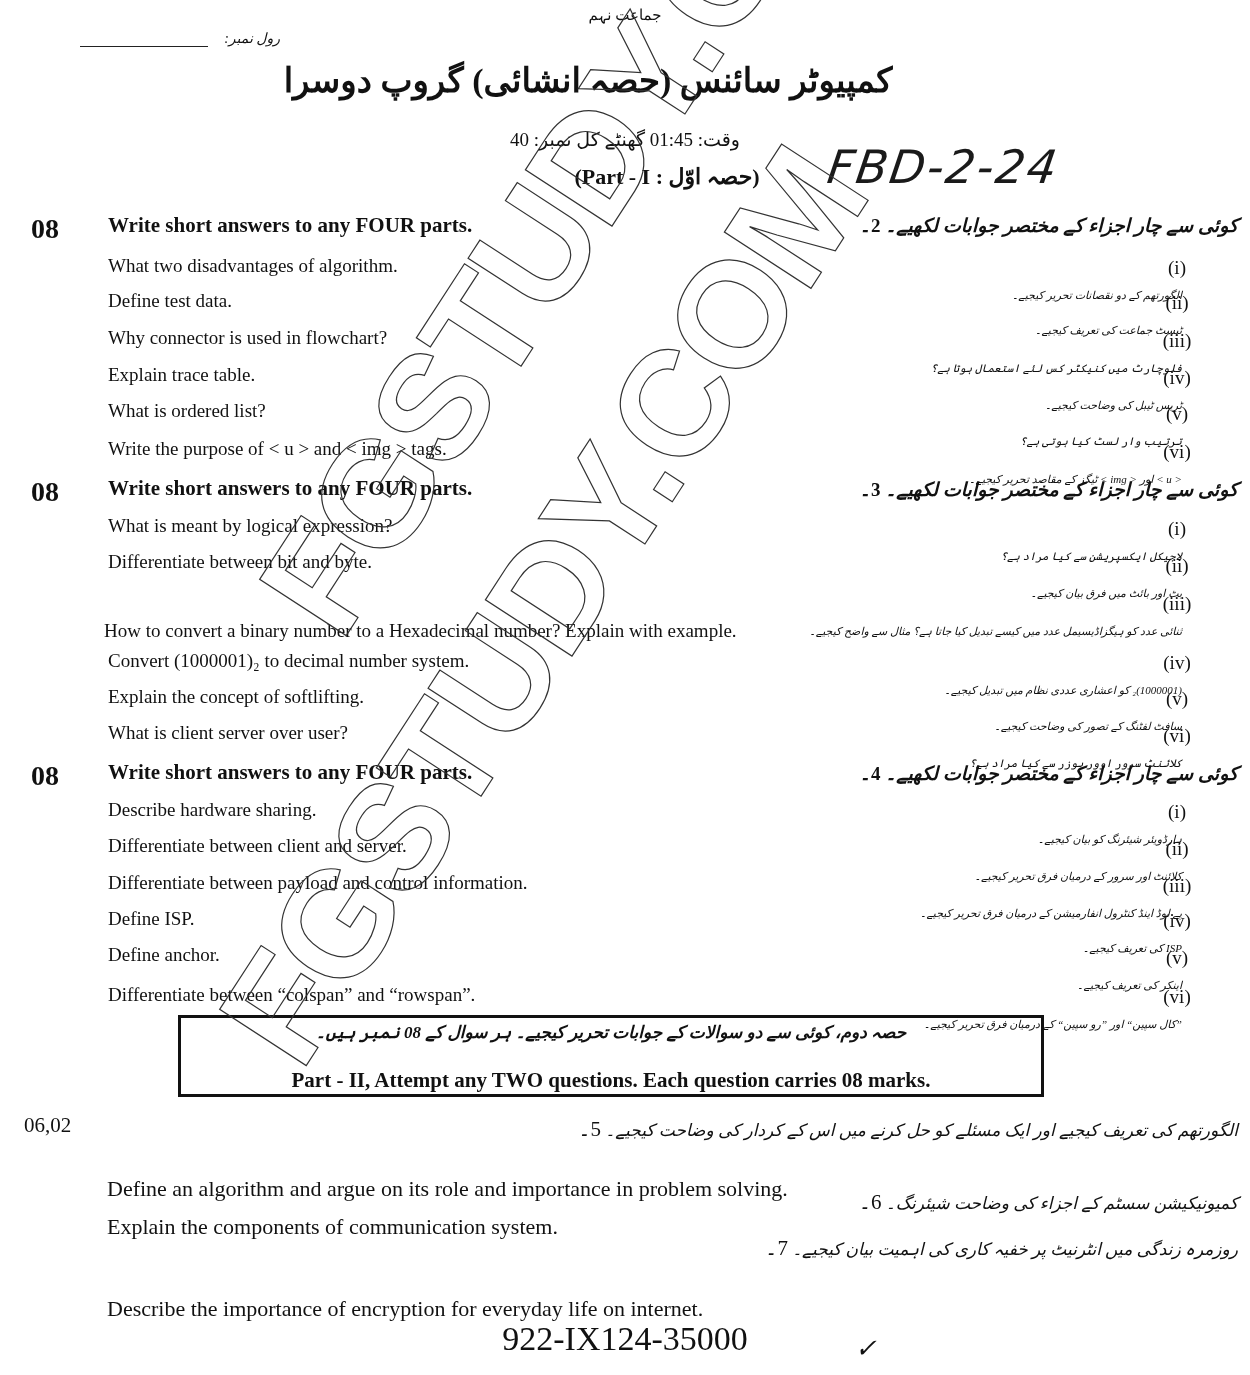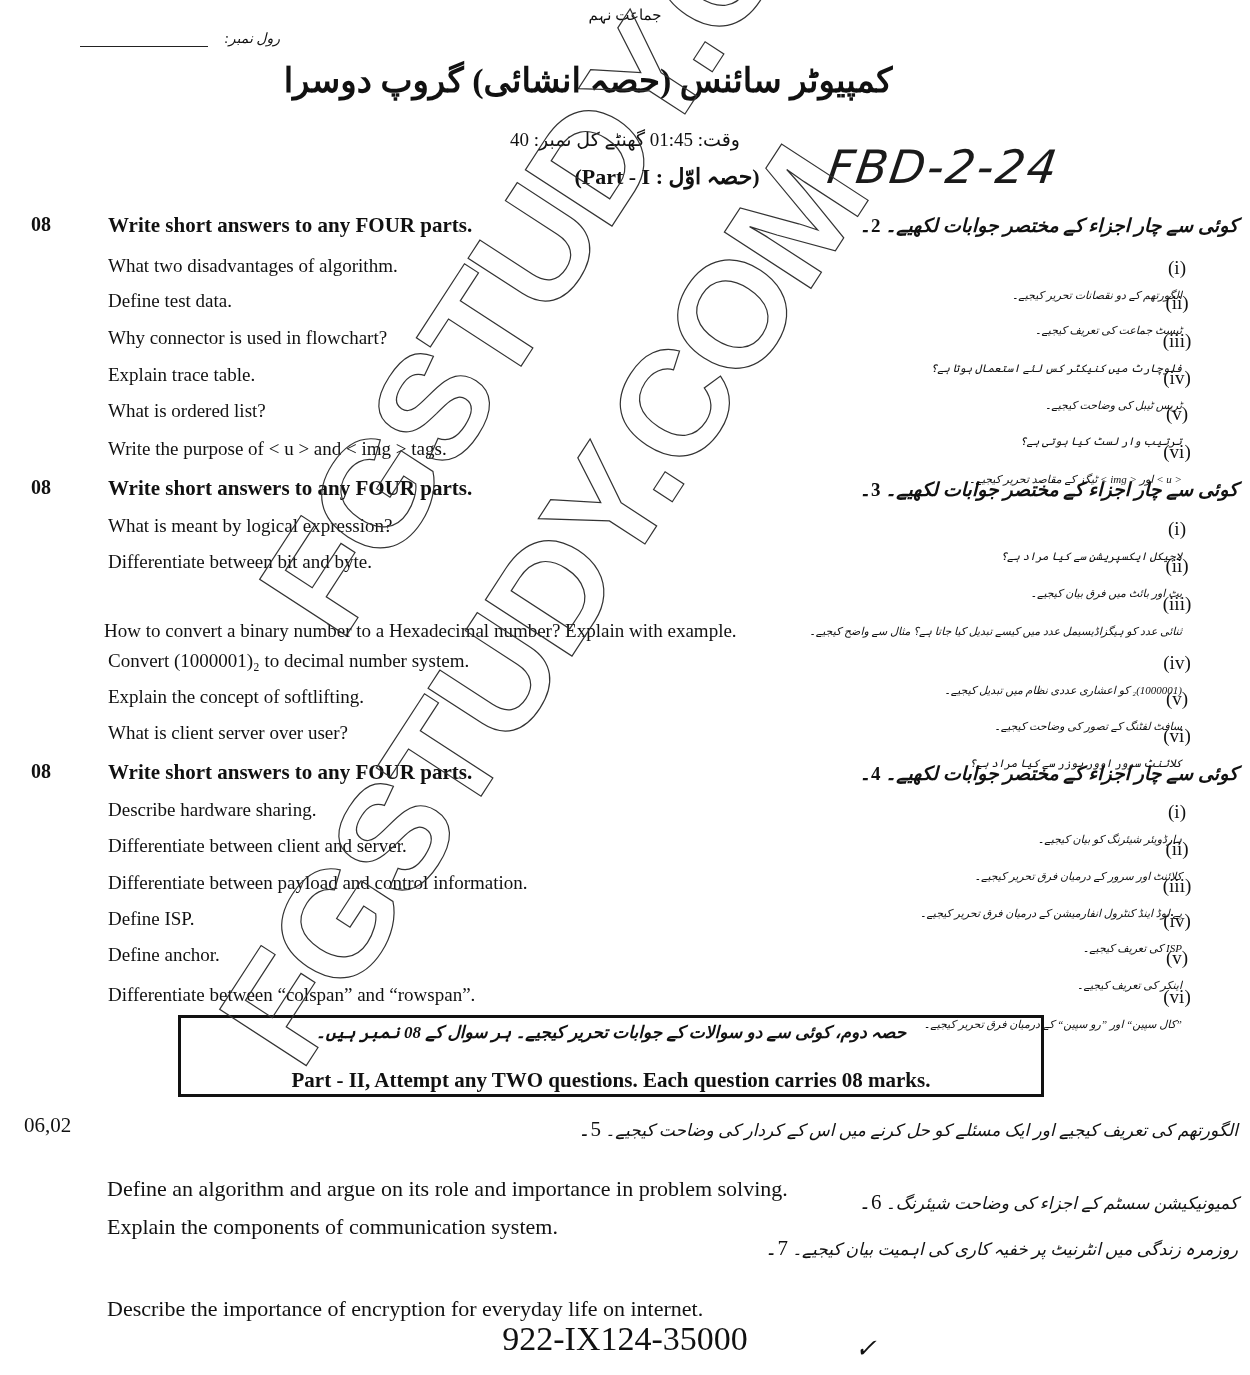--- a/index.html
+++ b/index.html
@@ -11,21 +11,21 @@
   .urdu { direction: rtl; font-family: Liberation Serif, serif; font-style: italic; }
   .hdr-class { left: 0; width: 1250px; top: 6px; text-align: center; font-size: 15px; }
   .roll { left: 80px; top: 28px; width: 200px; height: 22px; }
   .roll-label { position: absolute; right: 0; top: 2px; font-size: 14px; }
   .roll-line { position: absolute; left: 0; width: 128px; top: 18px; border-bottom: 1.5px solid #222; }
   .title-urdu { left: 0; width: 1176px; top: 60px; text-align: center; font-size: 34px; font-weight: bold; }
   .time-row { left: 0; width: 1250px; top: 128px; text-align: center; font-size: 19px; }
   .part1 { left: 0; width: 1250px; top: 164px; text-align: center; font-size: 22px; font-weight: bold; padding-left: 42px; }
   .fbd { left: 828px; top: 140px; font-family: "DejaVu Sans", sans-serif; font-style: italic; font-size: 46px; font-weight: 300; letter-spacing: 2px; color: #1a1a1a; transform: skewX(-8deg); }
 
-  .q-marks { left: 31px; font-size: 20px; font-weight: bold; }
+  .q-marks { left: 31px; font-size: 28px; font-weight: bold; }
   .q-head { left: 108px; font-size: 21px; font-weight: bold; }
   .q-line { left: 108px; font-size: 19px; }
   .q-urdu-head { right: 12px; font-size: 19px; font-weight: bold; text-align: right; }
   .q-urdu { right: 68px; font-size: 11px; text-align: left; margin-top: 32px; }
   .q-num { width: 50px; left: 1152px; font-size: 19px; text-align: center; }
 
   .box {
     left: 178px; top: 1015px; width: 866px; height: 82px;
     border: 3px solid #111; box-sizing: border-box;
   }

